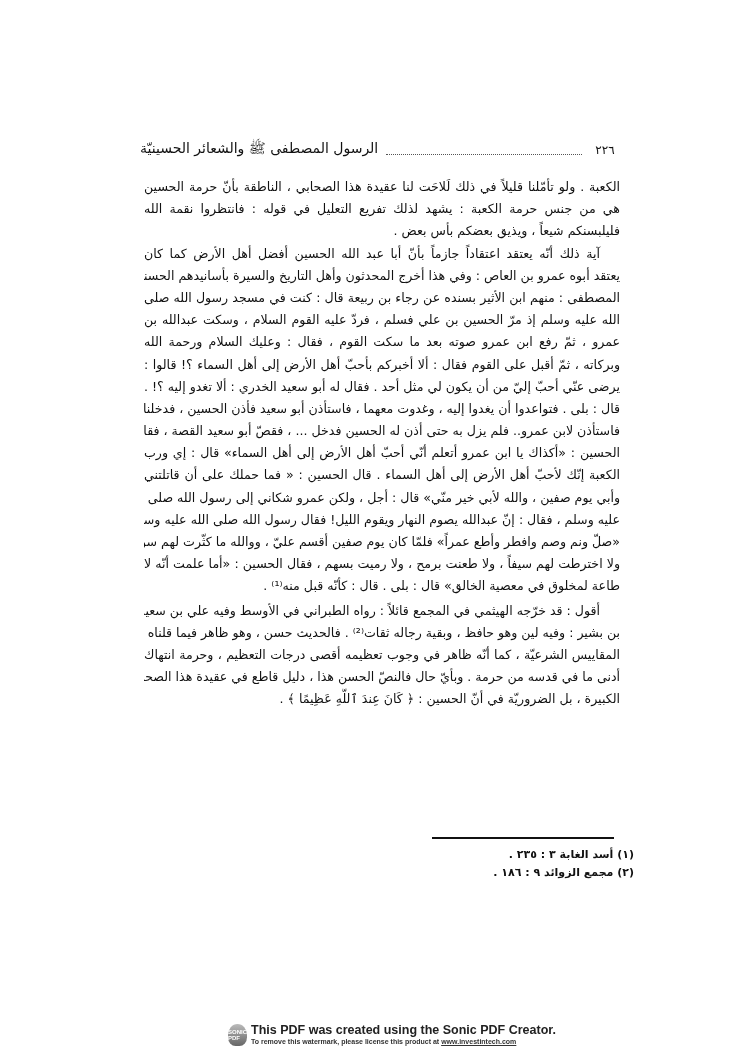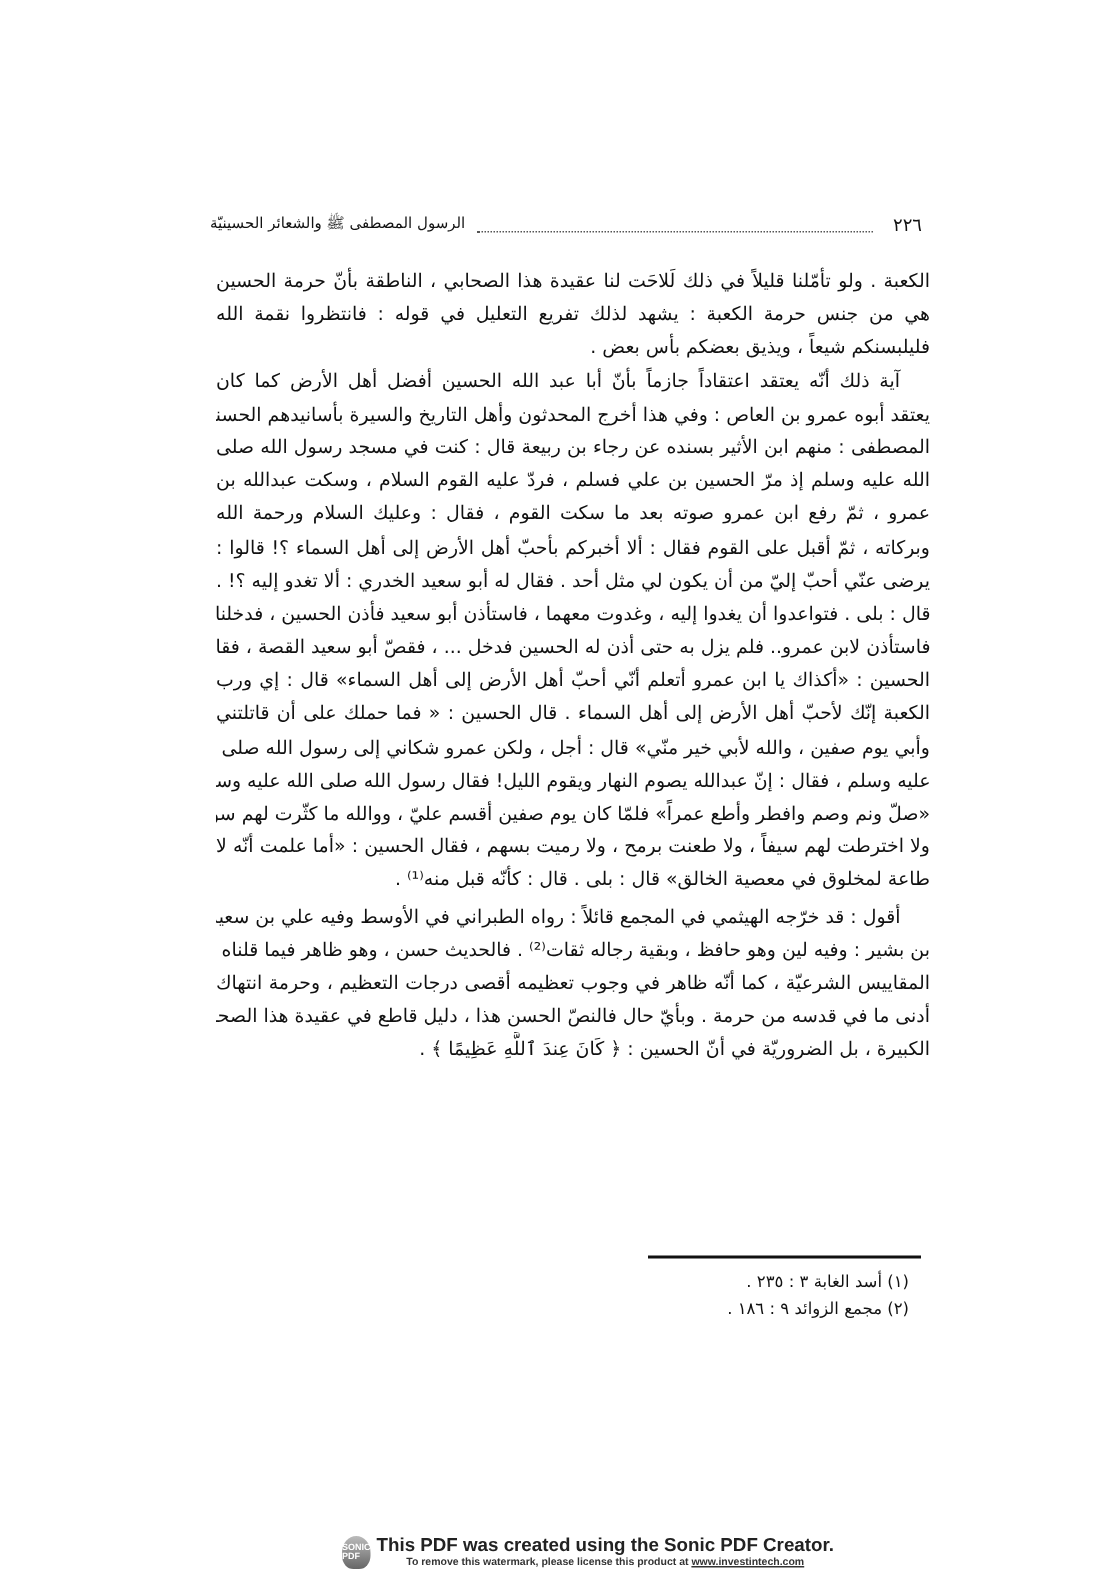--- a/index.html
+++ b/index.html
@@ -3,35 +3,35 @@
 <meta charset="utf-8">
 <style>
   html, body { margin:0; padding:0; background:#ffffff; }
   body { width:744px; height:1053px; position:relative; overflow:hidden;
          font-family:"DejaVu Sans", sans-serif; color:#111; }
   .page { position:absolute; left:0; top:0; width:744px; height:1053px; background:#fff; }
   .header { position:absolute; top:140px; left:140px; width:480px; height:20px;
             direction:rtl; display:flex; align-items:center; font-size:12px; }
   .header .pgnum { width:30px; text-align:center; font-size:12px; letter-spacing:2px; }
   .header .dots { flex:1; border-bottom:1px dotted #555; height:8px; margin:0 8px; }
-  .header .title { white-space:nowrap; font-size:10px;text-align:center; }
+  .header .title { white-space:nowrap; font-size:14px;text-align:center; }
   .body { position:absolute; top:176px; left:144px; width:476px; direction:rtl; }
   .line { height:22.2px; line-height:22.2px; font-size:12.6px; white-space:nowrap;
           text-align:justify; text-align-last:justify; overflow:hidden; }
   .line.last { text-align-last:right; }
   .line.indent { padding-right:20px; }
   .gap { height:2px; }
   .fn-rule { position:absolute; top:837px; left:432px; width:182px; height:2px; background:#111; }
-  .footnotes { position:absolute; top:846px; left:424px; width:182px; direction:rtl; font-size:11px; }
+  .footnotes { position:absolute; top:846px; left:452px; width:182px; direction:rtl; font-size:11px;font-weight:bold; }
   .fn { height:18px; line-height:18px; white-space:nowrap; }
   .watermark { position:absolute; top:1021px; left:228px; width:300px; height:28px; display:flex; align-items:center; }
   .wm-logo { width:38px; height:22px; border-radius:50% 50% 40% 40%; background:linear-gradient(#bbb,#666);
              color:#fff; font-size:6px; font-weight:bold; display:flex; align-items:center; justify-content:center;
              font-family:"Liberation Sans", sans-serif; margin-right:4px; }
-  .wm-text { font-family:"Liberation Sans", sans-serif;text-align:center; }
+  .wm-text { font-family:"Liberation Sans", sans-serif; }
   .wm-line1 { font-size:12.5px; font-weight:bold; color:#222; line-height:13px; white-space:nowrap; }
   .wm-line2 { font-size:7px; font-weight:bold; color:#333; line-height:9px; white-space:nowrap; }
   .wm-line2 a { color:#333; text-decoration:underline; }
 </style>
 </head>
 <body>
 
 <div class="page">
 
   <div class="header">

